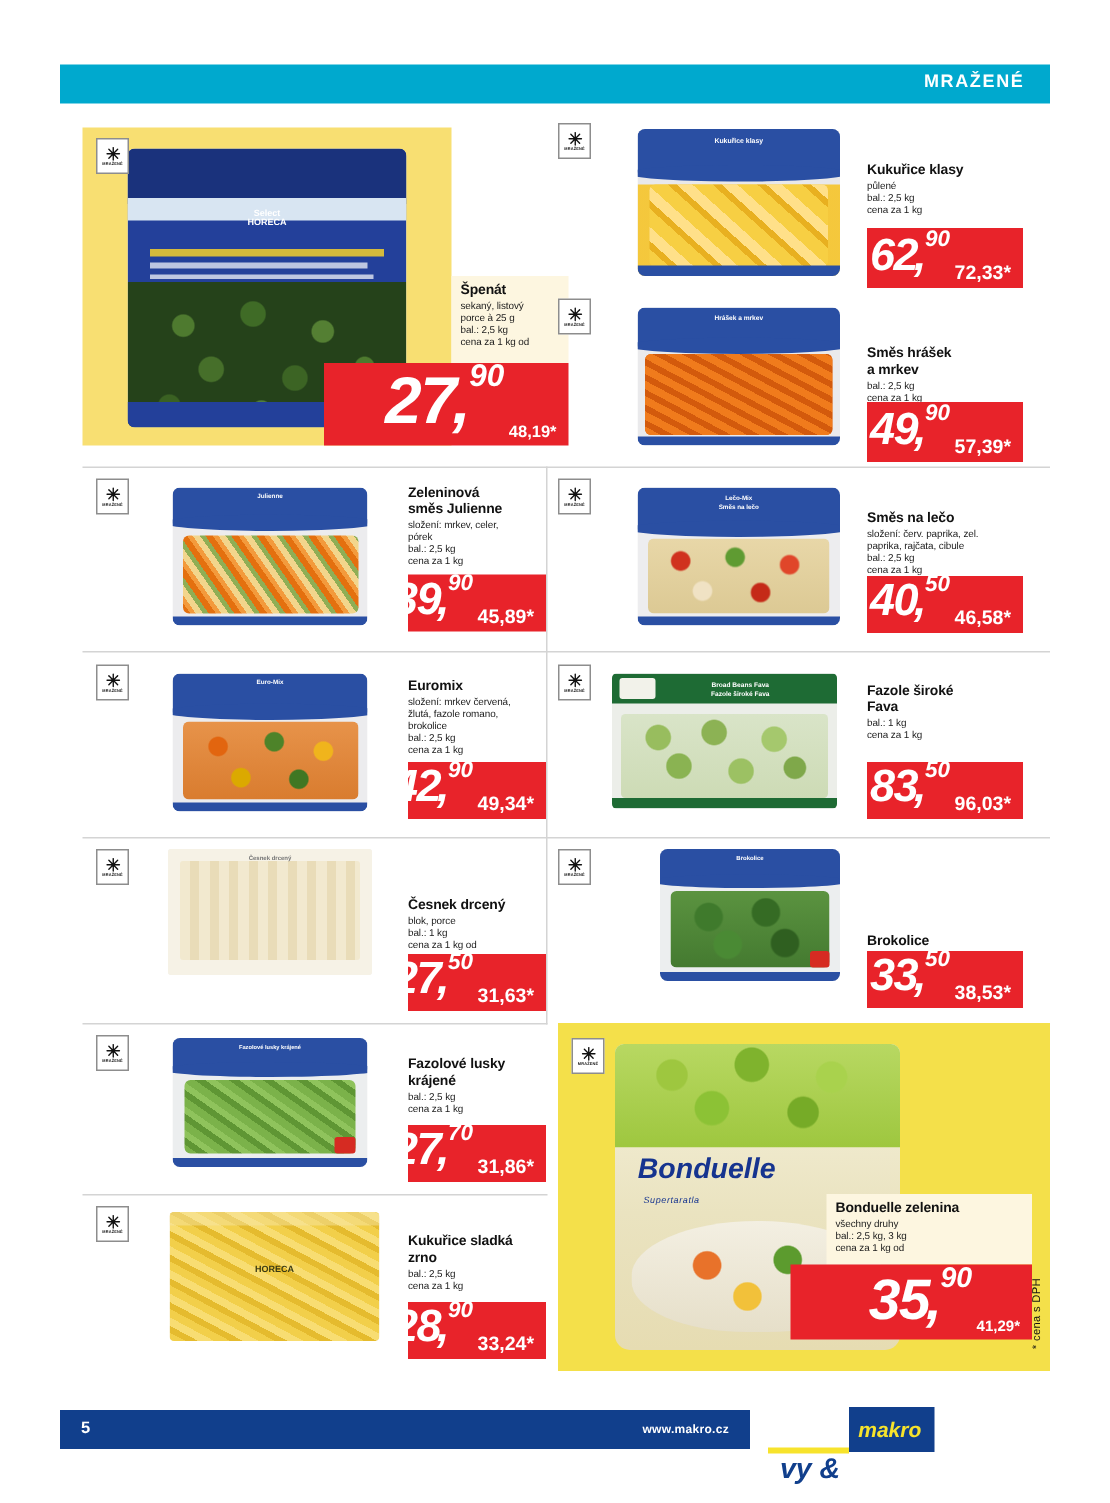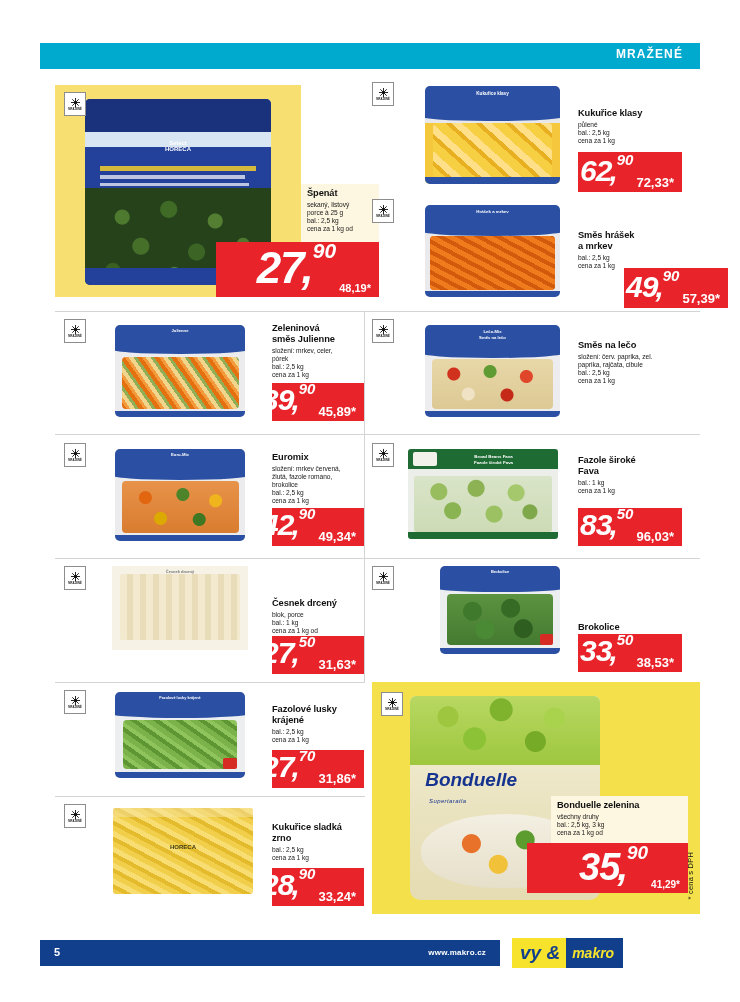--- a/index.html
+++ b/index.html
@@ -63,21 +63,21 @@
   .bag .label{position:absolute;left:50%;top:6%;transform:translateX(-50%);color:#fff;font-size:5px;font-weight:bold;text-align:center;line-height:6px;white-space:nowrap;}
 
   .hero-card{position:absolute;background:#f8df72;}
   .yellow-card{position:absolute;background:#f4e04a;}
 
   
   .footer{position:absolute;left:40px;top:940px;width:460px;height:26px;background:#113f8c;}
   .footer .pg{position:absolute;left:14px;top:6px;color:#fff;font-size:11px;font-weight:bold;}
   .footer .url{position:absolute;right:14px;top:8px;color:#fff;font-size:8px;font-weight:bold;letter-spacing:.2px;}
   .logo{position:absolute;left:512px;top:938px;height:30px;display:flex;}
-  .logo .l1{background:#f7e32c;color:#113f8c;font-size:19px;font-weight:bold;font-style:italic;padding:2px 6px 2px 8px;line-height:26px;}
+  .logo .l1{background:#f7e32c;color:#113f8c;font-size:19px;font-weight:bold;font-style:italic;padding:2px 6px 2px 8px;line-height:26px;margin-top:27px;}
   .logo .l2{background:#113f8c;color:#f7e32c;font-size:14px;font-weight:bold;font-style:italic;padding:2px 9px 2px 6px;line-height:26px;}
   .vatnote{
     position:absolute;left:686px;top:852px;
     writing-mode:vertical-rl;transform:rotate(180deg);
     font-size:7.5px;color:#111;letter-spacing:.2px;
   }
 </style>
 </head>
 <body>
 
@@ -200,21 +200,21 @@
       <div class="label" style="top:4%;font-size:4.4px;">Hrášek a mrkev</div>
       <div style="position:absolute;left:0;bottom:0;width:100%;height:7%;background:#2a4fa3;"></div>
     </div>
   </div>
   <div class="info plain" style="left:578px;top:226px;width:118px;height:42px;padding-left:0;">
     <div class="p-name" style="white-space:pre-line;">Směs hrášek
 a mrkev</div>
     <div class="p-desc" style="white-space:pre-line;">bal.: 2,5 kg
 cena za 1 kg</div>
   </div>
-  <div class="price" style="left:578px;top:268px;width:104px;height:40px;margin-left:46px;">
+  <div class="price" style="left:578px;top:268px;width:104px;height:40px;">
     <div class="pwrap">
       <span class="pint">49</span><span class="pcom">,</span><span class="pdec">90</span><span class="pvat">57,39*</span>
     </div>
   </div>
 
   <div class="hr" style="left:55px;top:311px;width:645px;"></div>
   <div class="vr" style="left:364px;top:311px;height:372px;"></div>
 
   <div class="frz" style="left:64px;top:319px;">
     <svg width="11" height="11" viewBox="0 0 24 24">
@@ -280,20 +280,25 @@
       <div class="label" style="top:4%;font-size:4.2px;">Lečo-Mix<br>Směs na lečo</div>
       <div style="position:absolute;left:0;bottom:0;width:100%;height:7%;background:#2a4fa3;"></div>
     </div>
   </div>
   <div class="info plain" style="left:578px;top:336px;width:118px;height:52px;padding-left:0;">
     <div class="p-name">Směs na lečo</div>
     <div class="p-desc" style="white-space:pre-line;">složení: červ. paprika, zel.
 paprika, rajčata, cibule
 bal.: 2,5 kg
 cena za 1 kg</div>
+  </div>
+  <div class="price" style="left:578px;top:384px;width:104px;height:38px;">
+    <div class="pwrap">
+      <span class="pint">40</span><span class="pcom">,</span><span class="pdec">50</span><span class="pvat">46,58*</span>
+    </div>
   </div>
 
   <div class="hr" style="left:55px;top:434px;width:645px;"></div>
 
   <div class="frz" style="left:64px;top:443px;">
     <svg width="11" height="11" viewBox="0 0 24 24">
       <g stroke="#111" stroke-width="2" stroke-linecap="round">
           <line x1="12" y1="3" x2="12" y2="21"></line>
           <line x1="3" y1="12" x2="21" y2="12"></line>
           <line x1="5.6" y1="5.6" x2="18.4" y2="18.4"></line>

